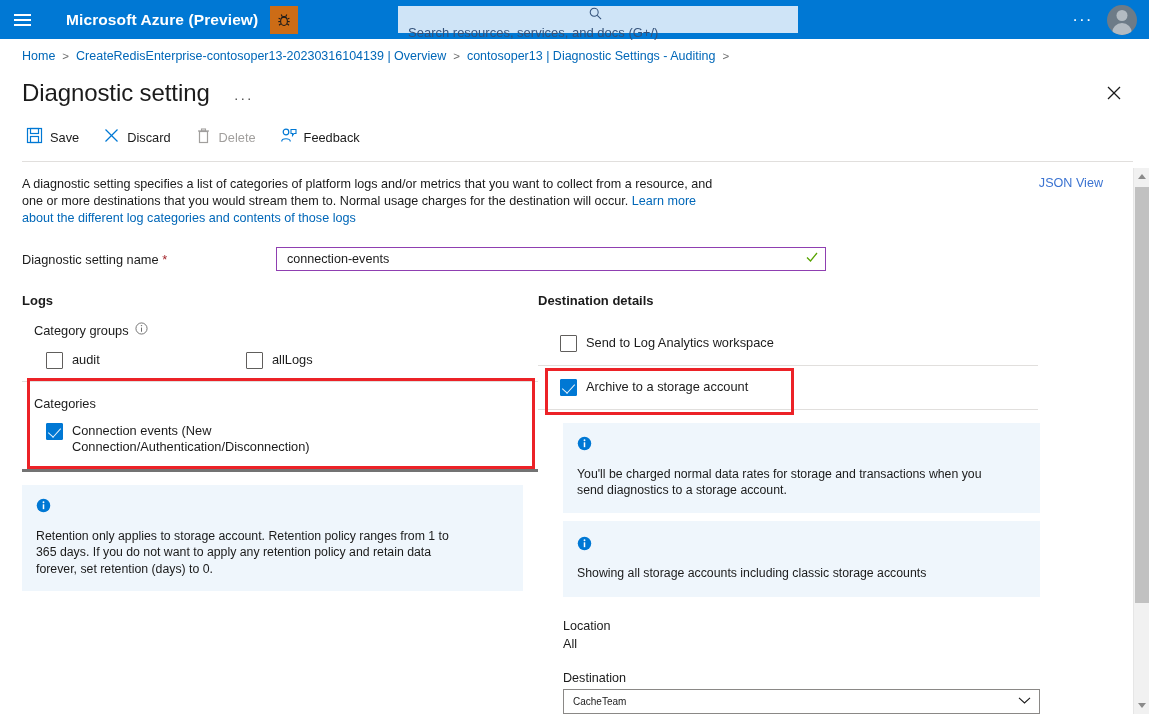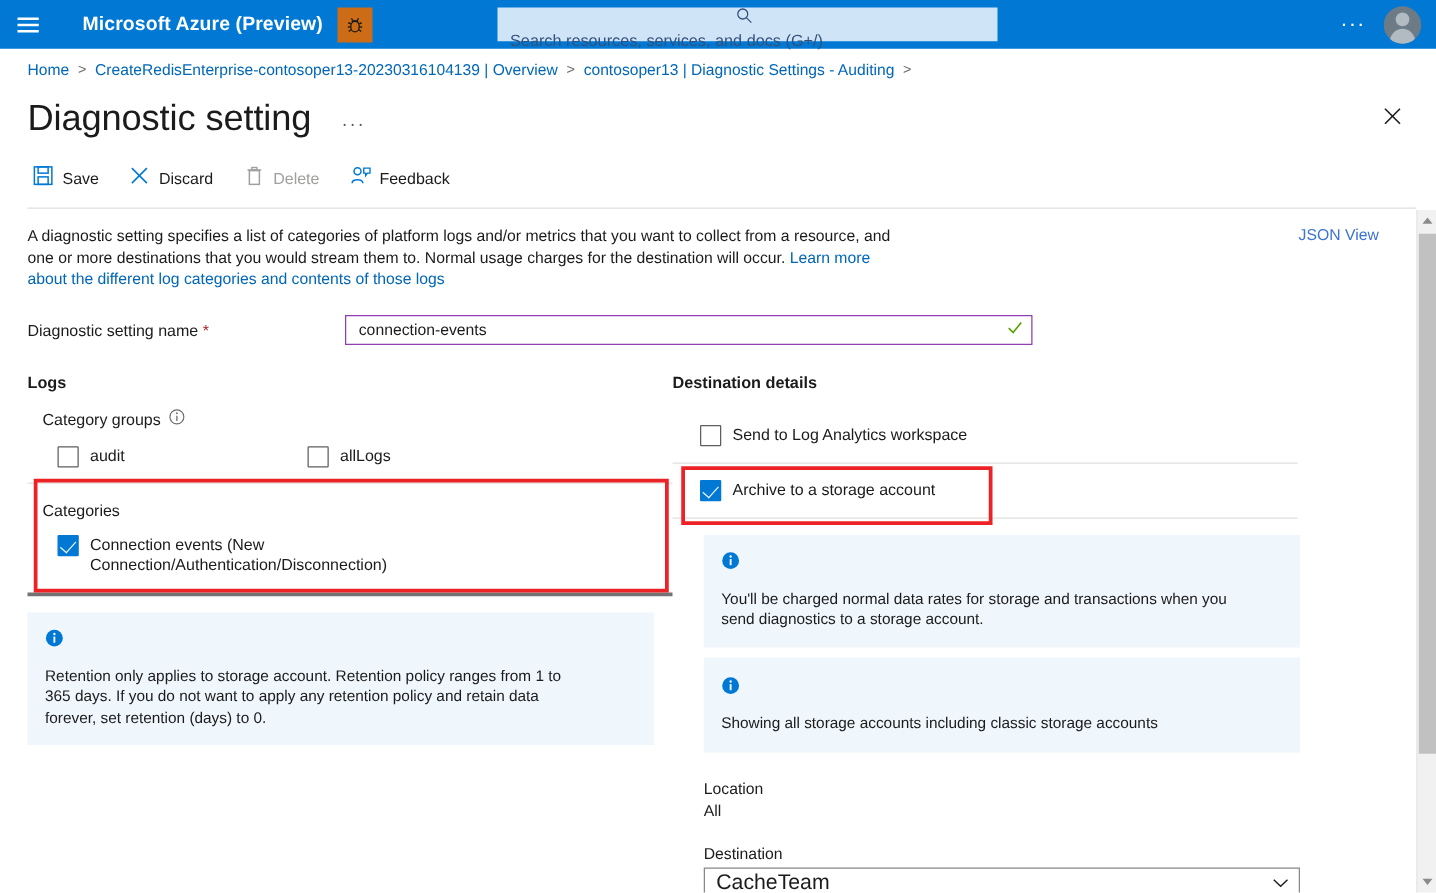--- a/index.html
+++ b/index.html
@@ -113,21 +113,21 @@
   .breadcrumb a { color: #0067b8; text-decoration: none; cursor: pointer; }
   .crumb-sep { color: #6c6c6c; margin: 0 7px; font-size: 11.5px; }
 
   
   .page-title-row {
     display: flex; align-items: center;
     padding: 6px 0 0 22px;
     position: relative;
   }
   .page-title {
-    font-size: 29px; color: #1b1b1b; font-weight: normal;
+    font-size: 24px; color: #1b1b1b; font-weight: normal;
     letter-spacing: -.1px;
   }
   .title-ellipsis {
     margin-left: 24px; margin-top: 8px;
     color: #555; font-size: 15px; letter-spacing: 1.5px;
     cursor: pointer;
   }
   .close-x {
     position: absolute; right: 23px; top: 8px;
     width: 24px; height: 24px;
@@ -271,21 +271,21 @@
   .field-label {
     font-size: 12.6px; color: #1b1b1b;
     margin-bottom: 4px;
   }
   .field-static { font-size: 12.6px; color: #1b1b1b; }
   .select-box {
     width: 477px; height: 25px;
     border: 1px solid #8a8886; background: #fff;
     display: flex; align-items: center; justify-content: space-between;
     padding: 0 8px 0 9px;
-    font-size: 17px; color: #1b1b1b;
+    font-size: 10px; color: #1b1b1b;
     cursor: pointer;
   }
 
   
   .vscroll {
     position: absolute;
     right: 0; top: 168px;
     width: 16px; height: 546px;
     background: #f1f1f1;
     border-left: 1px solid #e6e6e6;

